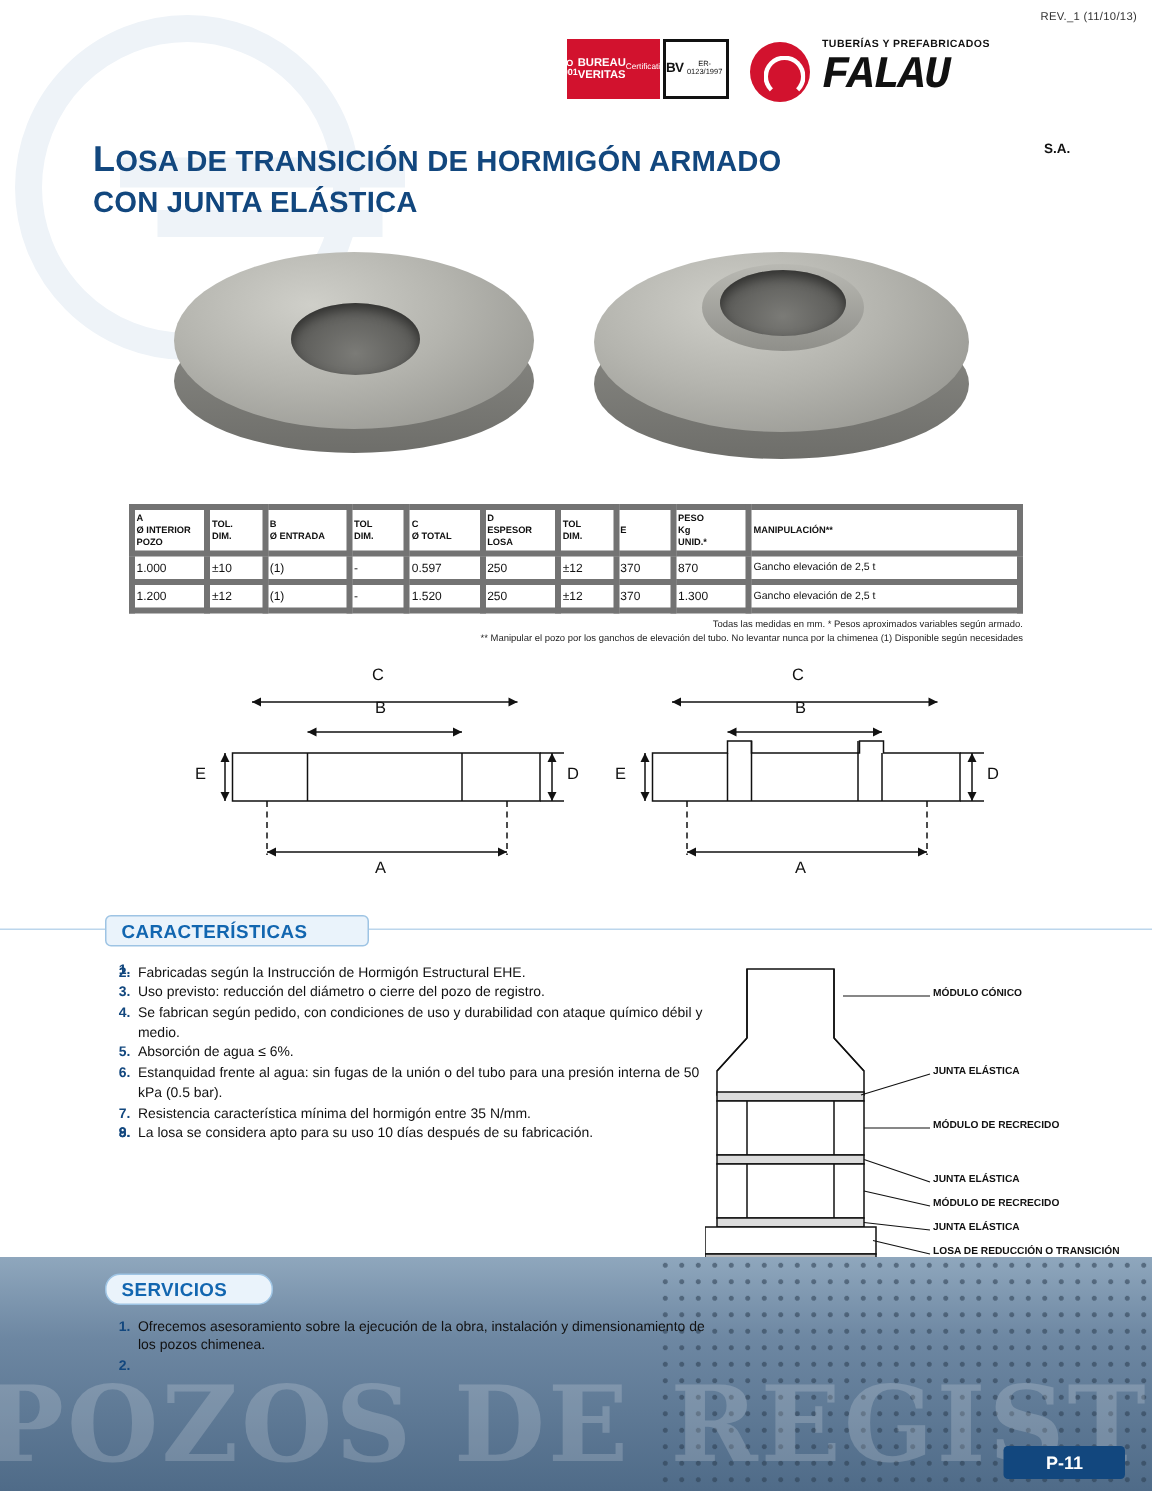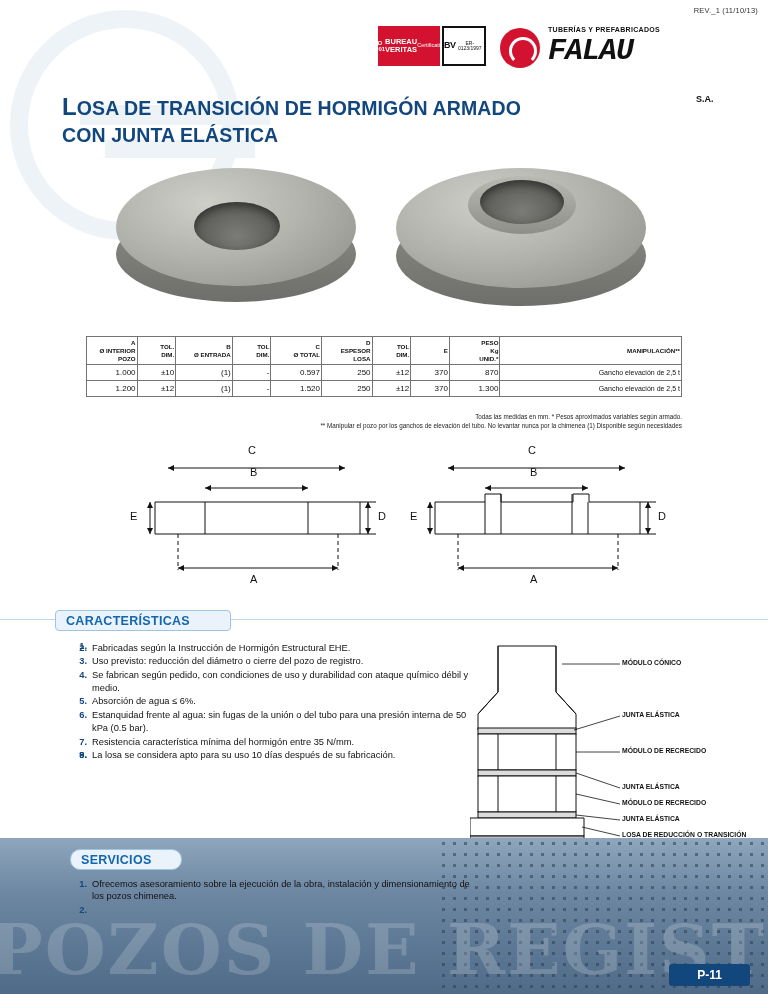--- a/index.html
+++ b/index.html
@@ -98,21 +98,21 @@
     background:radial-gradient(ellipse at 50% 70%, #7b7b77 0%, #5f5f5c 60%, #4d4d4a 100%);
     box-shadow: inset 0 4px 8px rgba(0,0,0,.45);
   }
 
   
   .spec {
     position:absolute; left:86px; top:336px; width:596px;
     border-collapse:collapse; font-size:7.5px; color:#111;
   }
   .spec th, .spec td {
-    border:1px solid #737373; text-align:right; padding:2px 1px;
+    border:4px solid #737373; text-align:left; padding:2px 1px;
   }
   .spec th { font-weight:bold; font-size:6.2px; line-height:1.25; }
   .spec td { font-size:8px; padding:3px 1px; }
   .spec td.man { font-size:7px; }
   .notes {
     position:absolute; left:86px; top:412px; width:596px;
     font-size:6.3px; color:#222; text-align:right; line-height:1.5;
   }
 
   
@@ -372,21 +372,21 @@
   <div style="position:absolute;left:140px;top:133px;font-size:11px;">A</div>
 
   <div style="position:absolute;left:418px;top:4px;font-size:11px;">C</div>
   <div style="position:absolute;left:420px;top:26px;font-size:11px;">B</div>
   <div style="position:absolute;left:300px;top:70px;font-size:11px;">E</div>
   <div style="position:absolute;left:548px;top:70px;font-size:11px;">D</div>
   <div style="position:absolute;left:420px;top:133px;font-size:11px;">A</div>
 </div>
 
 <div class="sec-rule" style="left:0; top:619px; width:768px;"></div>
-<div class="sec-head" style="left:55px; top:610px; width:176px;">
+<div class="sec-head" style="left:70px; top:610px; width:176px;">
   <span>CARACTERÍSTICAS</span>
 </div>
 
 <ol class="items" style="left:72px; top:640px; width:400px;">
   <li><span class="n">1.</span></li>
   <li><span class="n">2.</span><span>Fabricadas según la Instrucción de Hormigón Estructural EHE.</span></li>
   <li><span class="n">3.</span><span>Uso previsto: reducción del diámetro o cierre del pozo de registro.</span></li>
   <li><span class="n">4.</span><span>Se fabrican según pedido, con condiciones de uso y durabilidad con ataque químico débil y medio.</span></li>
   <li><span class="n">5.</span><span>Absorción de agua ≤ 6%.</span></li>
   <li><span class="n">6.</span><span>Estanquidad frente al agua: sin fugas de la unión o del tubo para una presión interna de 50 kPa (0.5 bar).</span></li>

